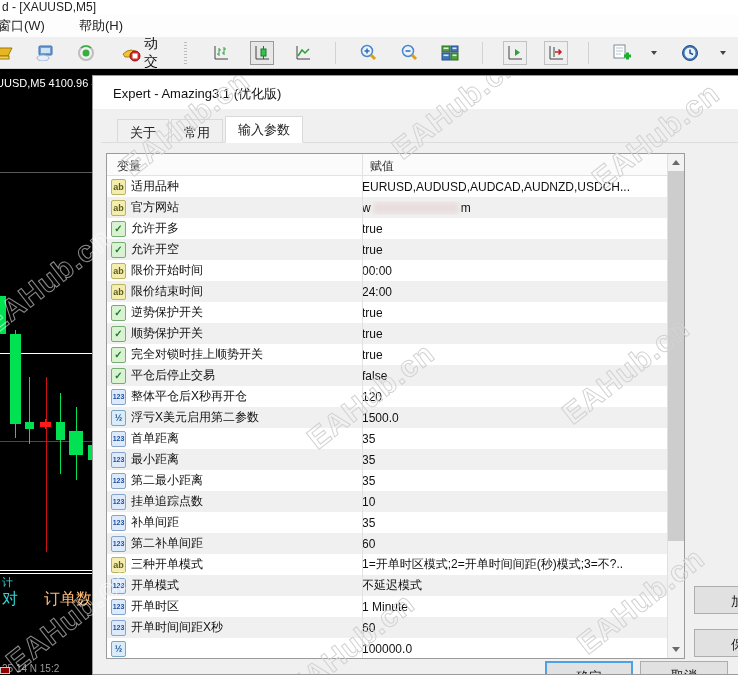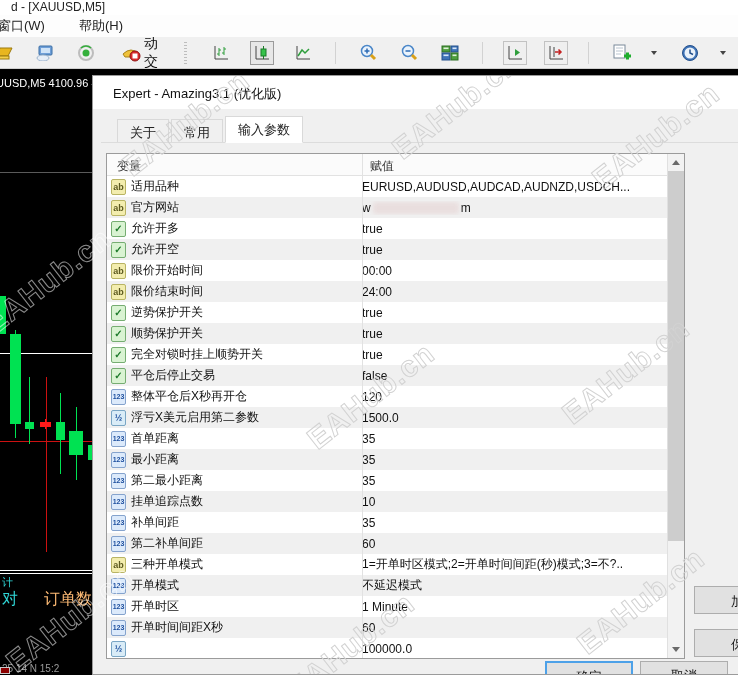--- a/index.html
+++ b/index.html
@@ -1,21 +1,21 @@
 <!DOCTYPE html>
 <html><head>
 <meta charset="utf-8">
 <style>
   * { box-sizing: border-box; margin: 0; padding: 0; }
   html,body { width:738px; height:676px; overflow:hidden;
     font-family:"Liberation Sans", sans-serif; background:#fff; }
 
   
   .titlebar { height:15px; background:#fff; color:#222; font-size:12px;
-    padding-left:11px; white-space:nowrap; overflow:hidden; }
+    padding-left:2px; white-space:nowrap; overflow:hidden; }
   .menubar { height:22px; background:#fdfdfd; display:flex; align-items:center;
     font-size:13px; color:#222; overflow:hidden; }
   .menu-item { padding:2px 10px; margin-left:-12px; }
   .menu-item + .menu-item { margin-left:14px; }
   .toolbar { height:32px; background:#f0f0f0; border-bottom:1px solid #cfcfcf;
     display:flex; align-items:center; gap:17px; padding:0 2px; overflow:hidden; }
   .tbtn { width:24px; height:24px; display:flex; align-items:center; justify-content:center;
     flex:0 0 auto; border:1px solid transparent; }
   .tbtn.pressed { border:1px solid #9a9a9a; background:#e7e7e7; }
   .tbtn.outlined { border:1px solid #c2c2c2; background:#efefef; }

